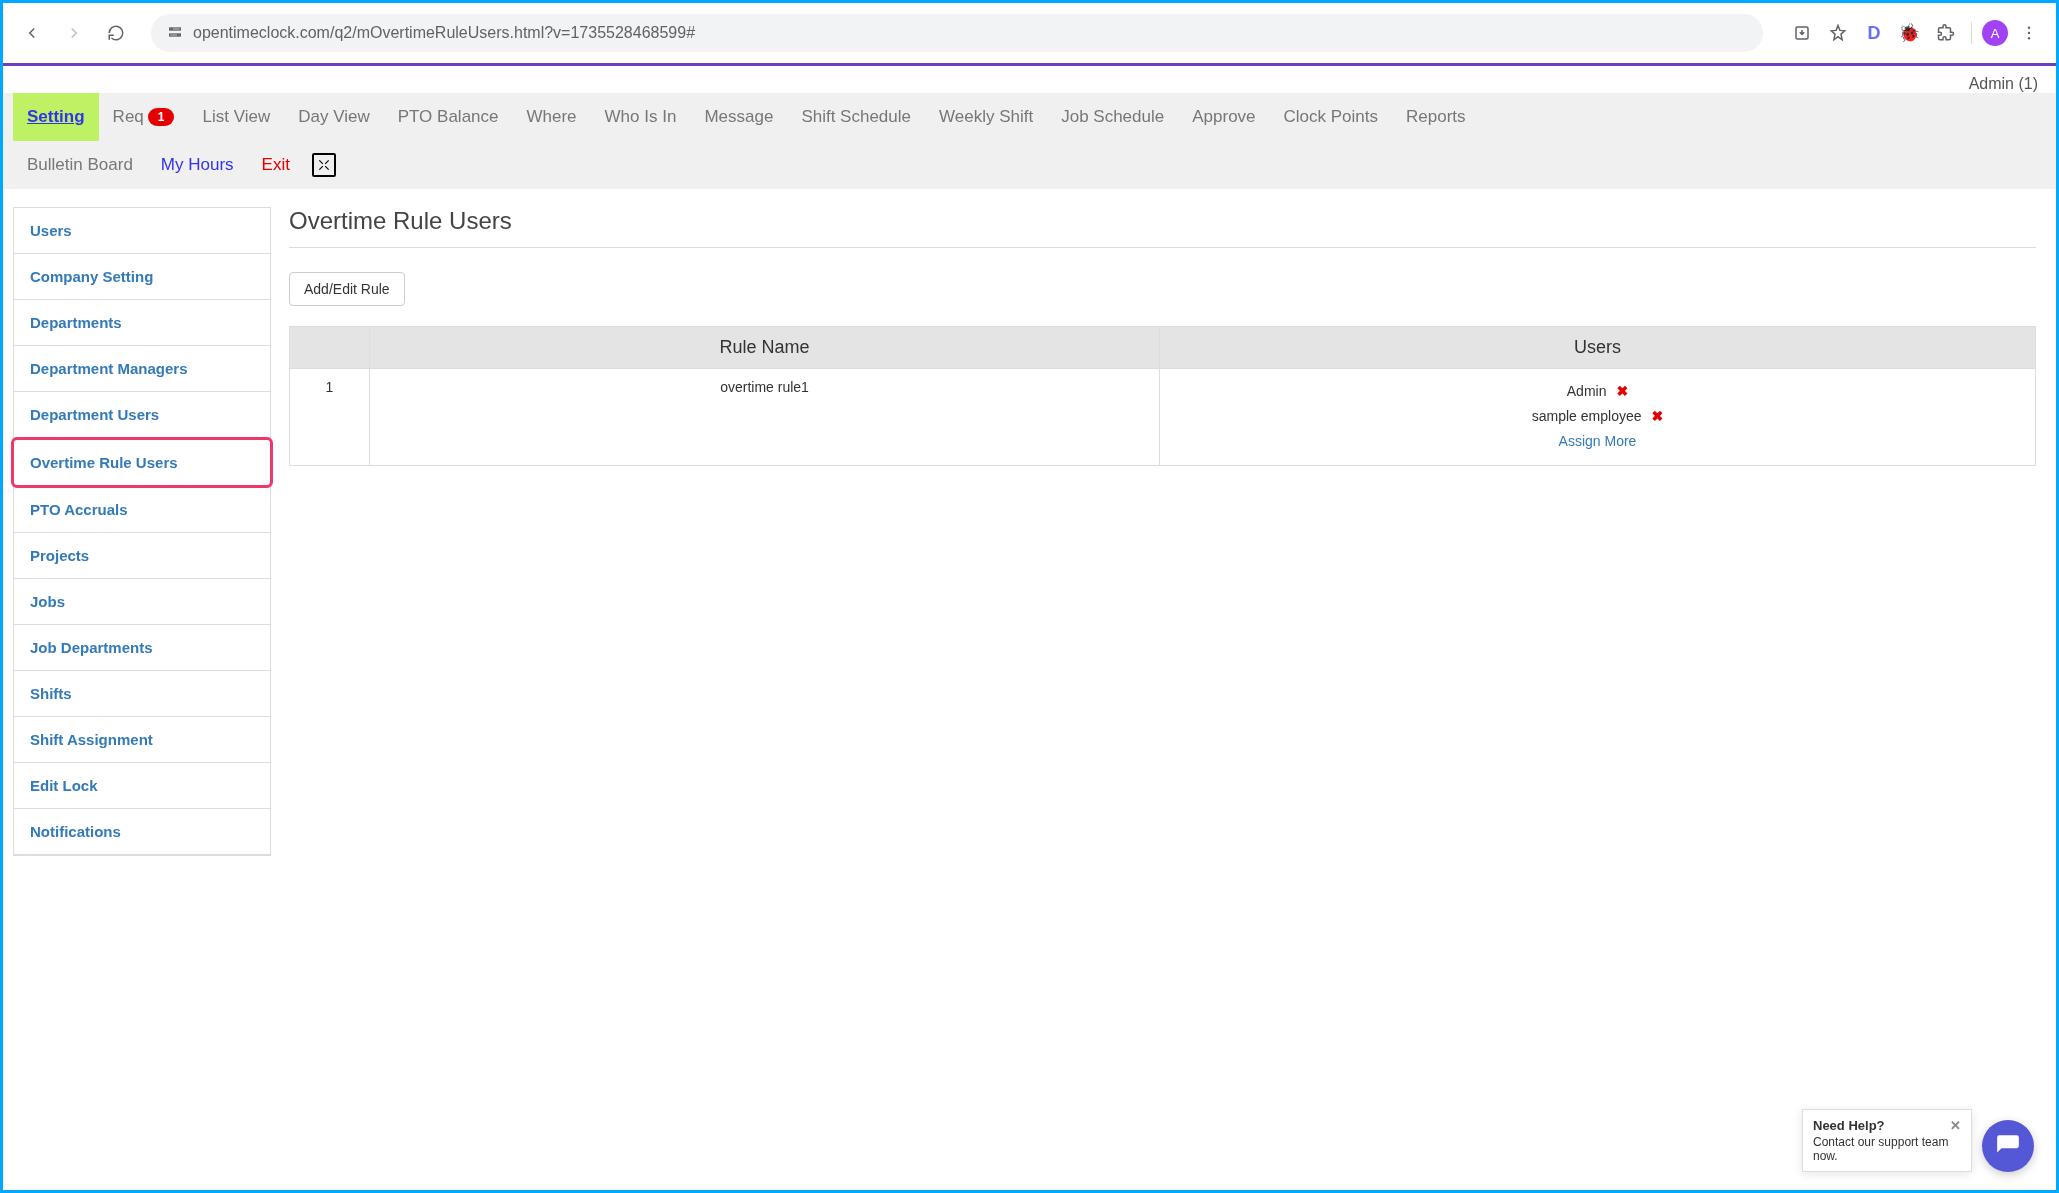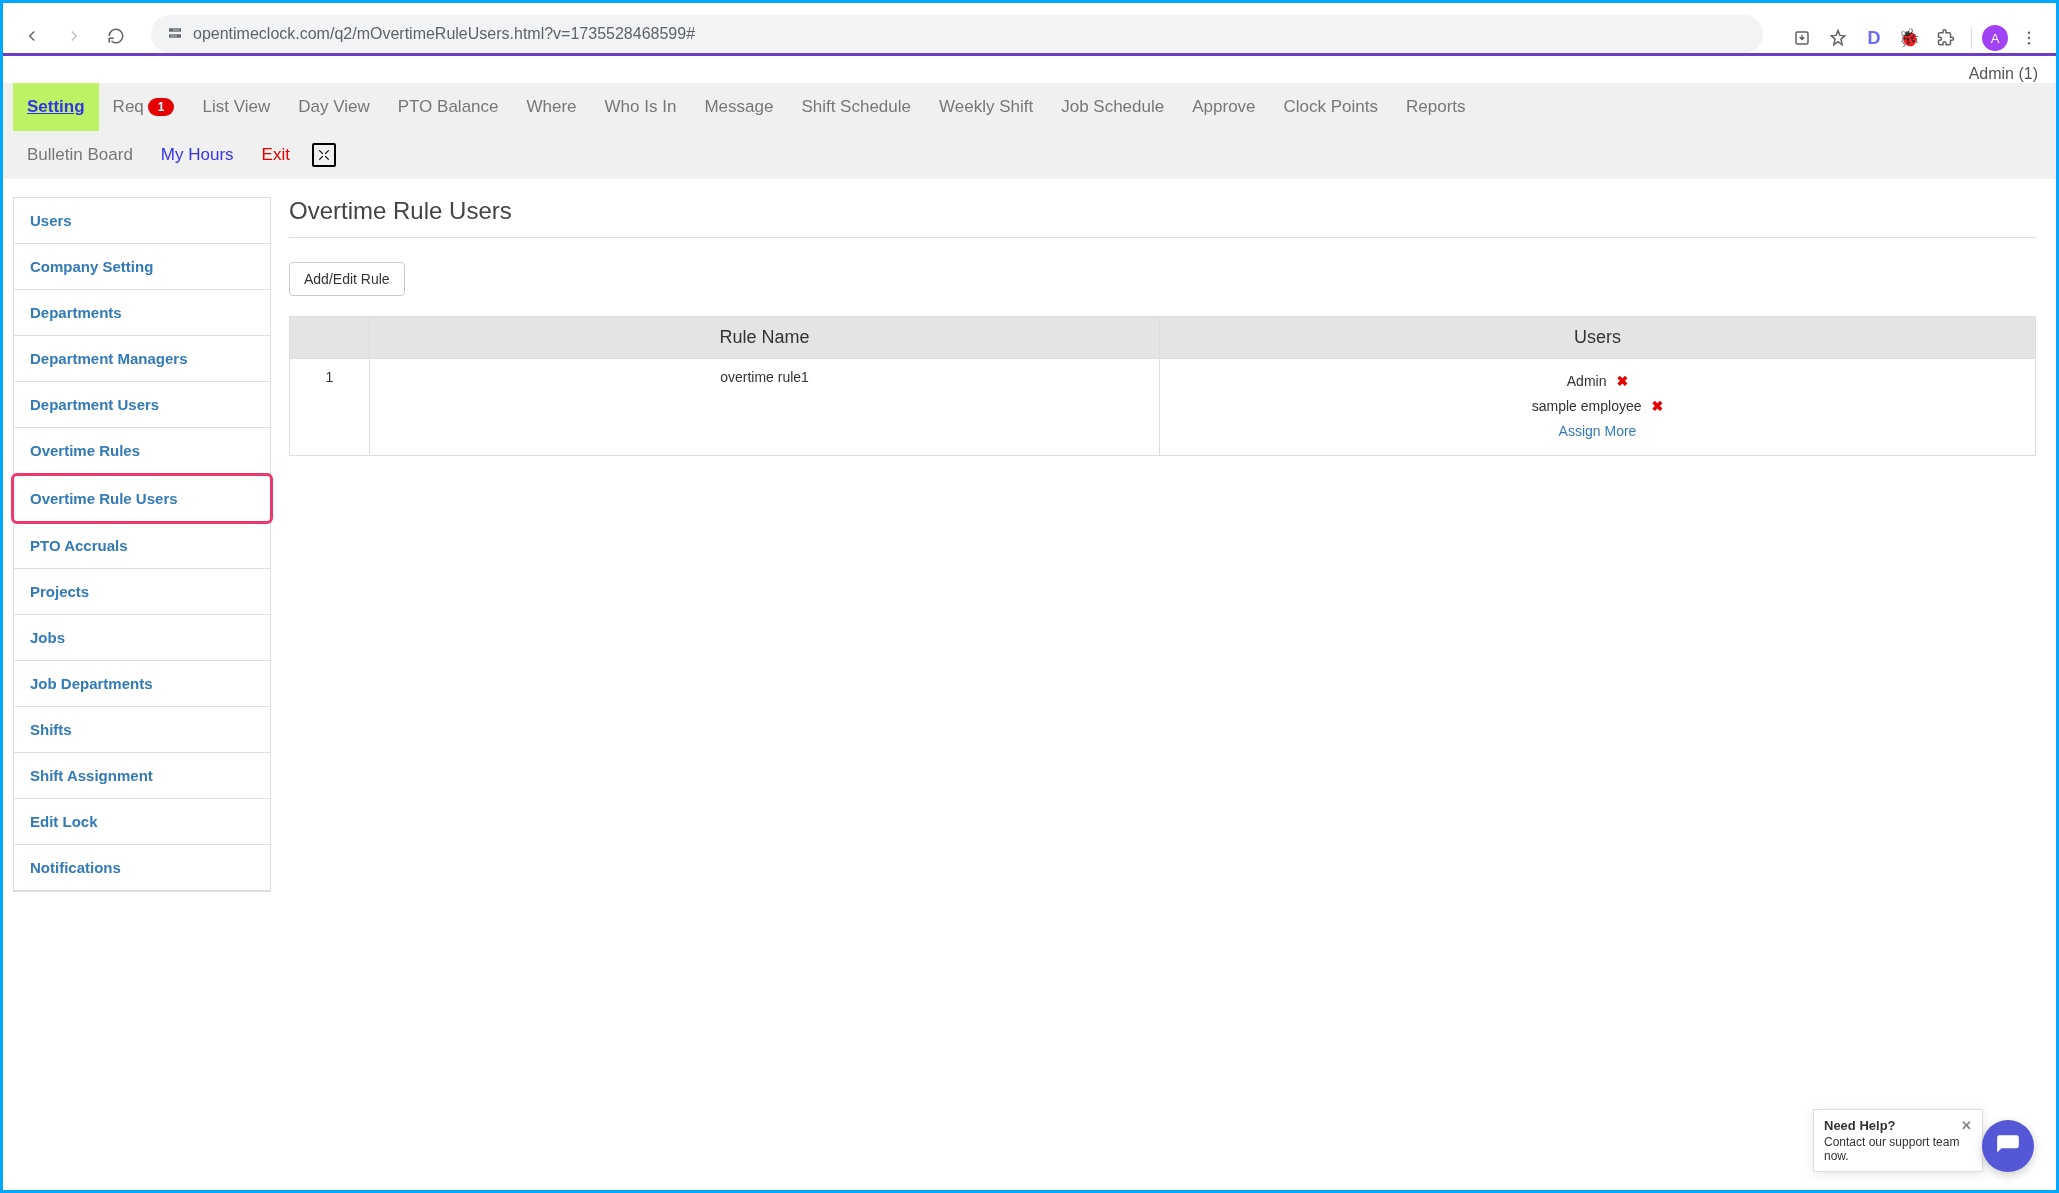--- a/index.html
+++ b/index.html
@@ -9,22 +9,22 @@
       font-size: 14px;
       color: #333;
       border: 3px solid #00a8ff;
       width: 2059px;
       height: 1193px;
       overflow: hidden;
       position: relative;
     }
     .browser-toolbar {
       display: flex;
-      align-items: flex-end;
-      height: 50px;
+      align-items: center;
+      height: 60px;
       padding: 0 12px;
       gap: 8px;
       background: #fff;
     }
     .toolbar-icon {
       width: 34px;
       height: 34px;
       display: flex;
       align-items: center;
       justify-content: center;
@@ -186,21 +186,21 @@
       cursor: pointer;
     }
     .assign-more {
       color: #337ab7;
       cursor: pointer;
       text-align: right;
     }
     .help-widget {
       position: absolute;
       bottom: 18px;
-      right: 73px;
+      right: 84px;
       width: 170px;
       background: #fff;
       border: 1px solid #ddd;
       box-shadow: 0 2px 10px rgba(0,0,0,.1);
       padding: 8px 10px;
       font-size: 12px;
     }
     .help-widget .hw-title { font-weight: bold; font-size: 13px; margin-bottom: 2px; display:flex; justify-content:space-between; }
     .help-widget .hw-close { cursor: pointer; color: #888; }
     .chat-bubble {
@@ -343,21 +343,20 @@
 </div>
 
 <div class="content-wrap">
   <div class="sidebar">
     <div class="sidebar-list" id="sidebar-list">
         <div class="sidebar-item">Users</div>
         <div class="sidebar-item">Company Setting</div>
         <div class="sidebar-item">Departments</div>
         <div class="sidebar-item">Department Managers</div>
         <div class="sidebar-item">Department Users</div>
-        <div class="sidebar-item">Overtime Rules</div>
         <div class="sidebar-item highlighted">Overtime Rule Users</div>
         <div class="sidebar-item">PTO Accruals</div>
         <div class="sidebar-item">Projects</div>
         <div class="sidebar-item">Jobs</div>
         <div class="sidebar-item">Job Departments</div>
         <div class="sidebar-item">Shifts</div>
         <div class="sidebar-item">Shift Assignment</div>
         <div class="sidebar-item">Edit Lock</div>
         <div class="sidebar-item">Notifications</div>
       </div>

